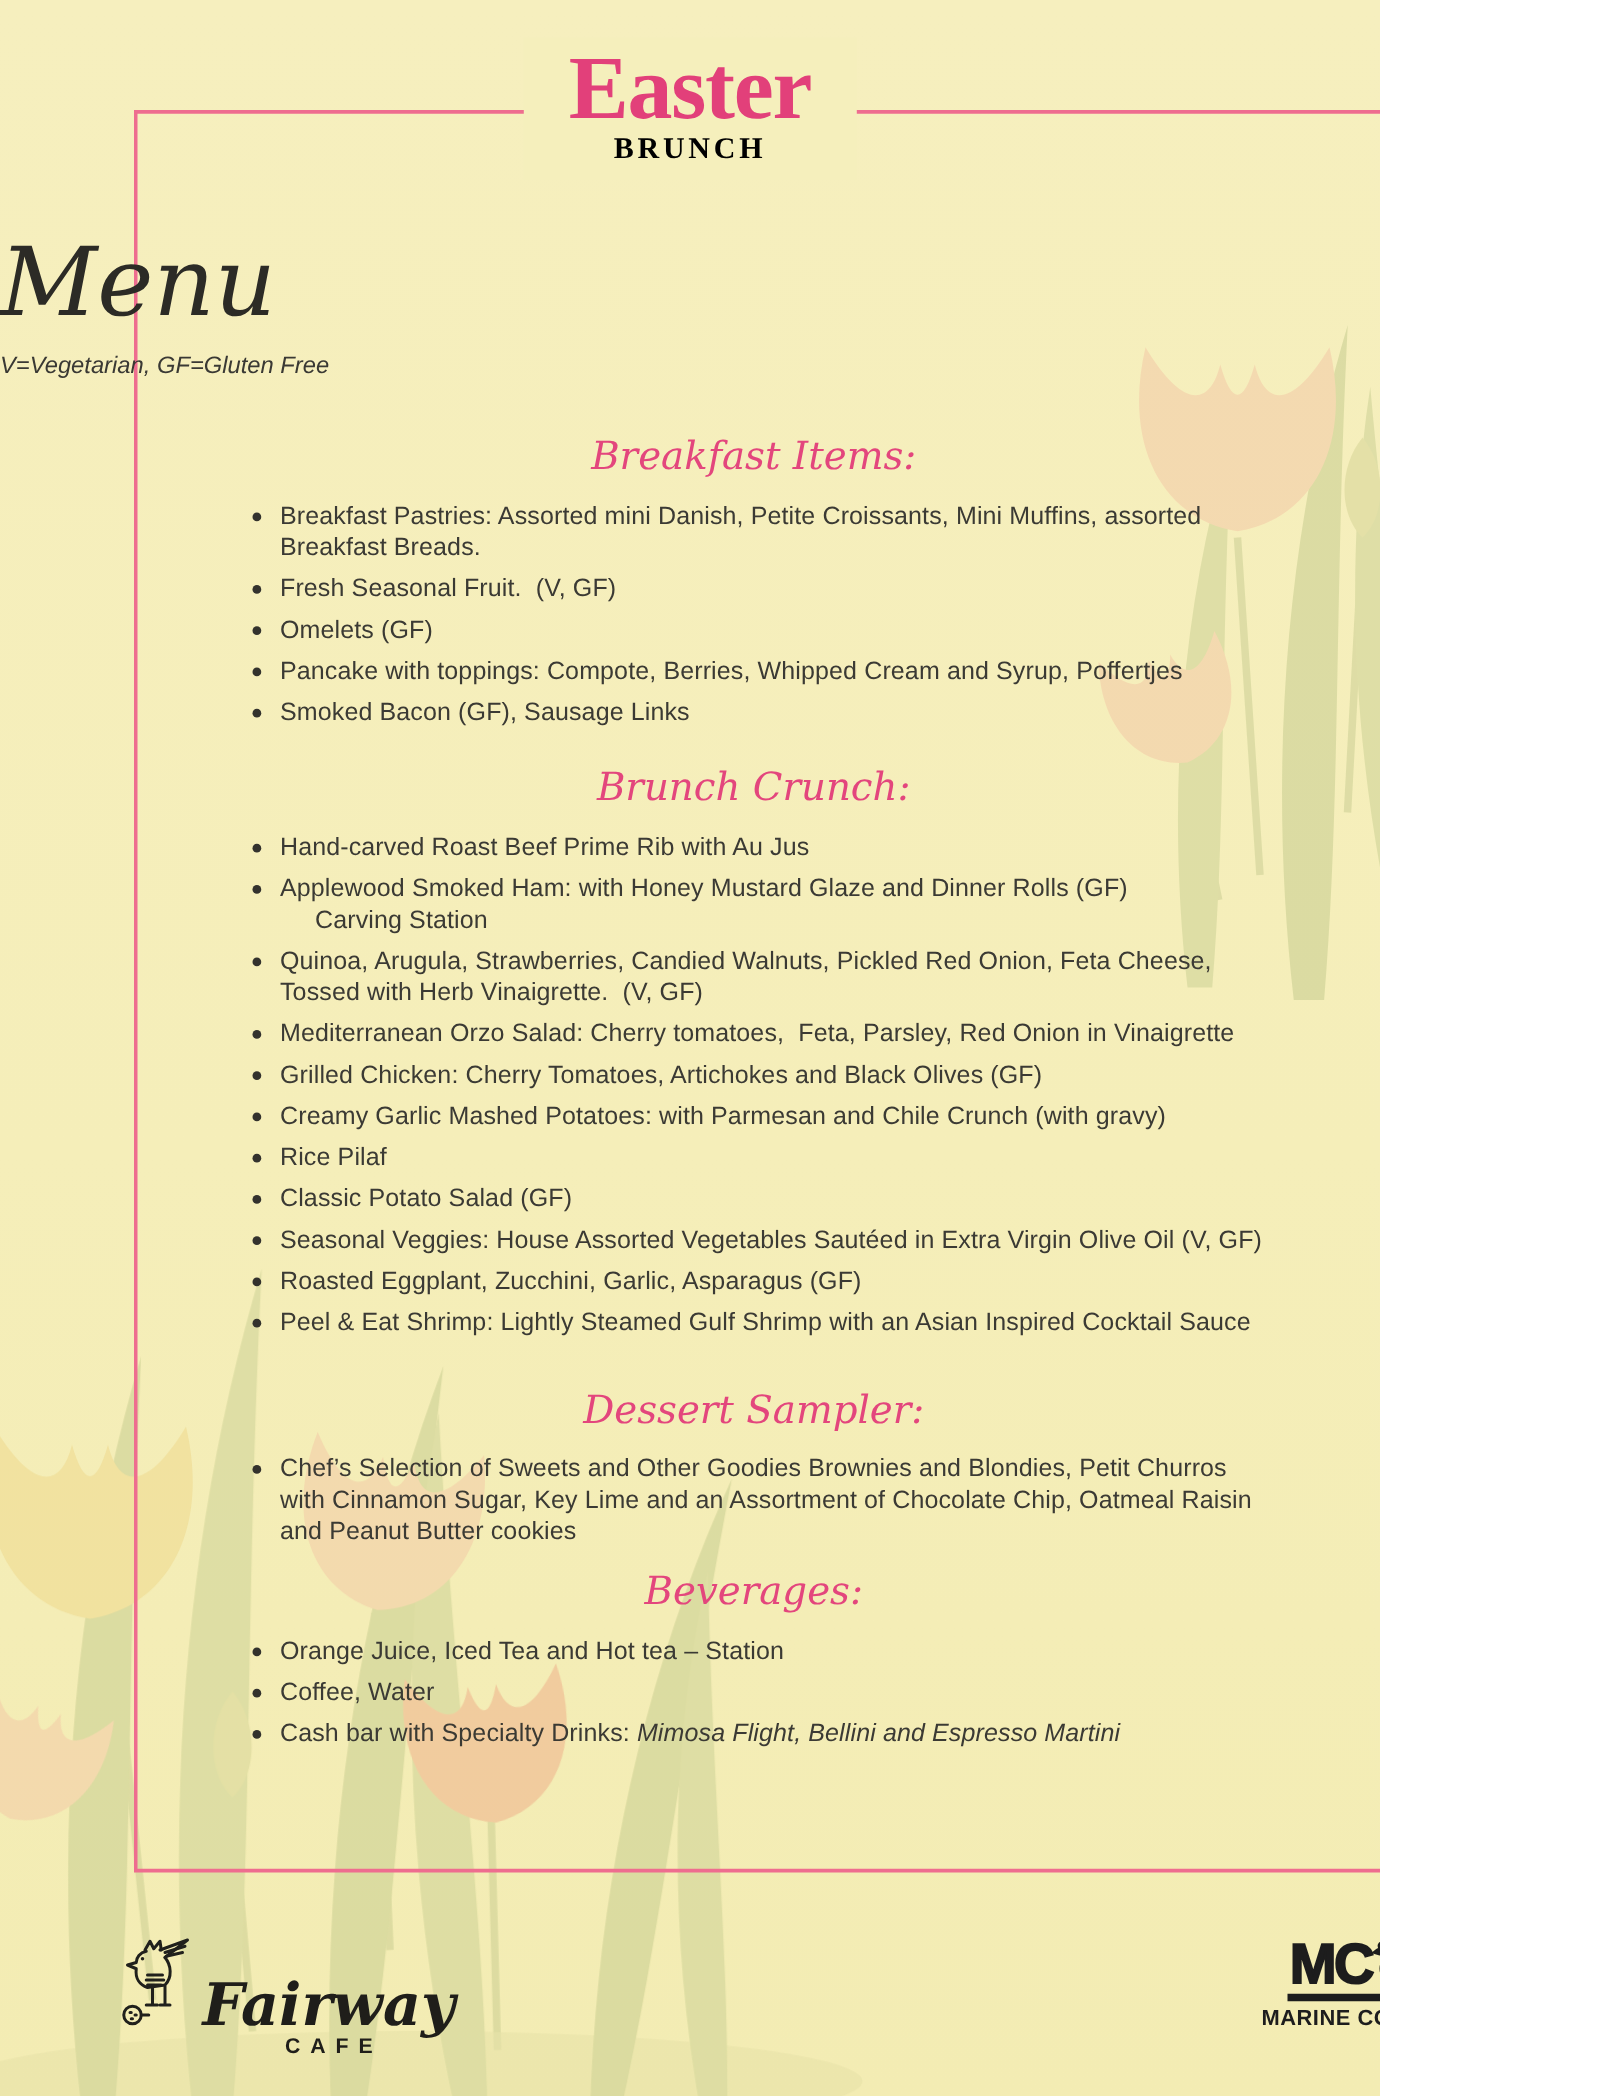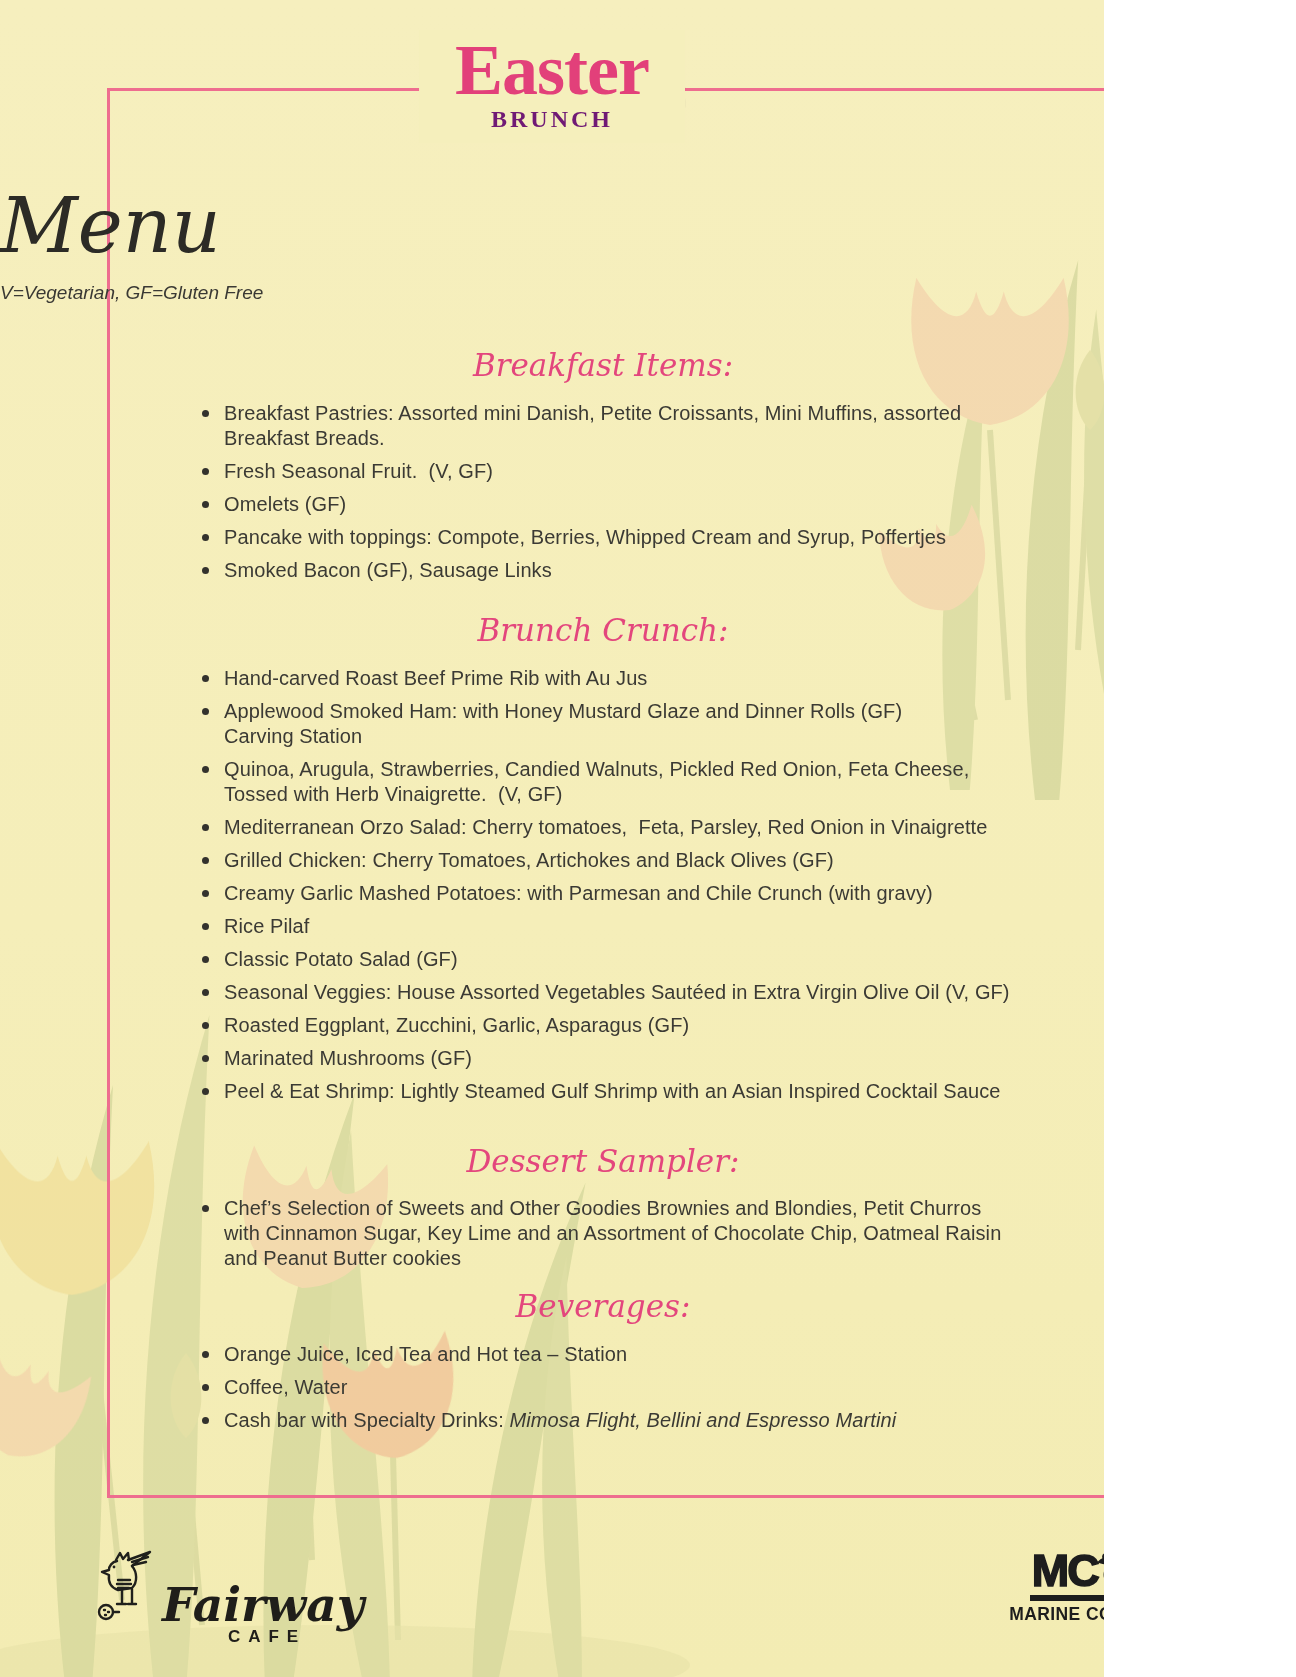--- a/index.html
+++ b/index.html
@@ -13,39 +13,39 @@
   
   .frame{position:absolute;left:107px;top:88px;width:1083px;height:1410px;
          border:3px solid #ee6d8f;box-sizing:border-box;z-index:1;}
 
   
   .title-block{position:absolute;top:30px;left:50%;transform:translateX(-50%);
                z-index:3;background:#f5efbc;padding:4px 36px 10px;text-align:center;}
   .easter{font-family:"Liberation Serif",serif;font-weight:700;font-size:72px;
           line-height:1.0;color:#e2407a;letter-spacing:-1px;}
   .brunch{font-family:"Liberation Serif",serif;font-weight:700;font-size:24px;
-          letter-spacing:3px;color:#701a75;margin-top:0px;}
+          letter-spacing:3px;color:#000000;margin-top:0px;}
   .menu-script{position:absolute;top:184px;left:0;width:100%;z-index:2;
                font-family:"DejaVu Serif",serif;font-style:italic;font-size:76px;
                line-height:1.1;color:#2c2b26;}
   .legend{position:absolute;top:282px;left:0;width:100%;text-align:left;z-index:2;
           font-style:italic;font-size:19px;color:#3a3934;}
 
   
   .content{position:absolute;left:190px;top:342px;width:826px;z-index:2;}
   .section-heading{font-family:"DejaVu Serif",serif;font-style:italic;font-weight:400;
           font-size:31px;line-height:1.25;color:#e3467d;text-align:center;margin:4px 0 12px;}
   .sb2{margin-top:24px;} .sb3{margin-top:34px;} .sb4{margin-top:12px;}
   ul.menu-list{list-style:none;margin:0;padding:0;}
   ul.menu-list li{position:relative;padding:4px 0 4px 34px;font-size:20px;
           line-height:25px;color:#3b3a34;letter-spacing:.1px;}
   ul.menu-list li::before{content:"";position:absolute;left:12px;top:13px;width:7px;height:7px;
           border-radius:50%;background:#33322d;}
   ul.menu-list span{white-space:pre-wrap;}
-  .line2{display:block;}
+  .line2{display:block;margin-left:28px;}
   .it{font-style:italic;}
 
   
   .fairway{position:absolute;left:94px;top:1540px;z-index:2;display:flex;align-items:flex-start;}
   .rooster{margin:8px 6px 0 0;}
   .fairway-text{display:flex;flex-direction:column;align-items:center;}
   .fairway-name{font-family:"DejaVu Serif",serif;font-style:italic;font-weight:700;
           font-size:47px;line-height:1.05;color:#1f1e1a;margin-top:40px;}
   .fairway-cafe{font-weight:700;font-size:17px;letter-spacing:8px;color:#1f1e1a;
           margin-top:-2px;text-indent:8px;}
@@ -144,21 +144,20 @@
         <li><span>Hand-carved Roast Beef Prime Rib with Au Jus</span></li>
         <li><span>Applewood Smoked Ham: with Honey Mustard Glaze and Dinner Rolls (GF)</span><span class="line2">Carving Station</span></li>
         <li><span>Quinoa, Arugula, Strawberries, Candied Walnuts, Pickled Red Onion, Feta Cheese, Tossed with Herb Vinaigrette.  (V, GF)</span></li>
         <li><span>Mediterranean Orzo Salad: Cherry tomatoes,  Feta, Parsley, Red Onion in Vinaigrette</span></li>
         <li><span>Grilled Chicken: Cherry Tomatoes, Artichokes and Black Olives (GF)</span></li>
         <li><span>Creamy Garlic Mashed Potatoes: with Parmesan and Chile Crunch (with gravy)</span></li>
         <li><span>Rice Pilaf</span></li>
         <li><span>Classic Potato Salad (GF)</span></li>
         <li><span>Seasonal Veggies: House Assorted Vegetables Sautéed in Extra Virgin Olive Oil (V, GF)</span></li>
         <li><span>Roasted Eggplant, Zucchini, Garlic, Asparagus (GF)</span></li>
-        <li><span>Marinated Mushrooms (GF)</span></li>
         <li><span>Peel &amp; Eat Shrimp: Lightly Steamed Gulf Shrimp with an Asian Inspired Cocktail Sauce</span></li>
       </ul>
     </div>
 
     <div class="section-block sb3">
       <h2 class="section-heading">Dessert Sampler:</h2>
       <ul class="menu-list">
         <li><span>Chef’s Selection of Sweets and Other Goodies Brownies and Blondies, Petit Churros with Cinnamon Sugar, Key Lime and an Assortment of Chocolate Chip, Oatmeal Raisin and Peanut Butter cookies</span></li>
       </ul>
     </div>

